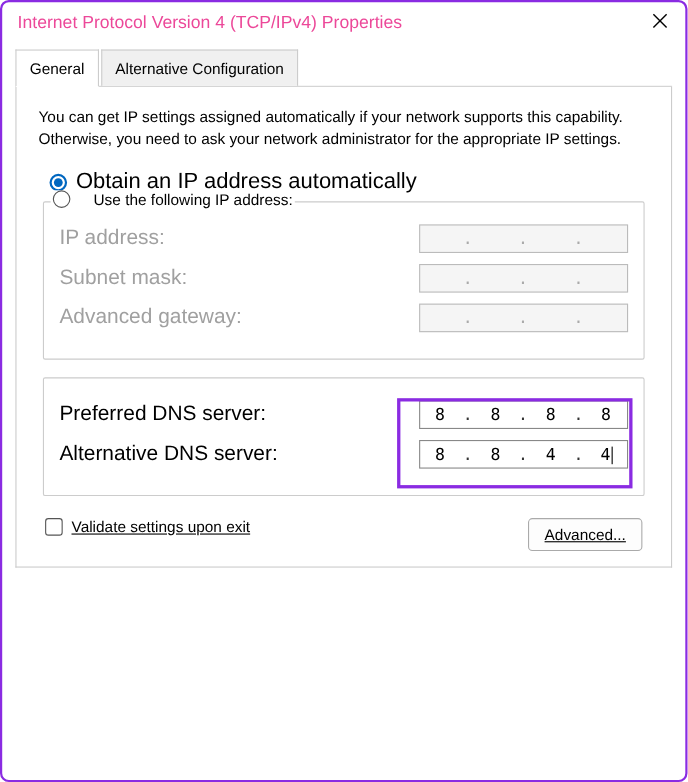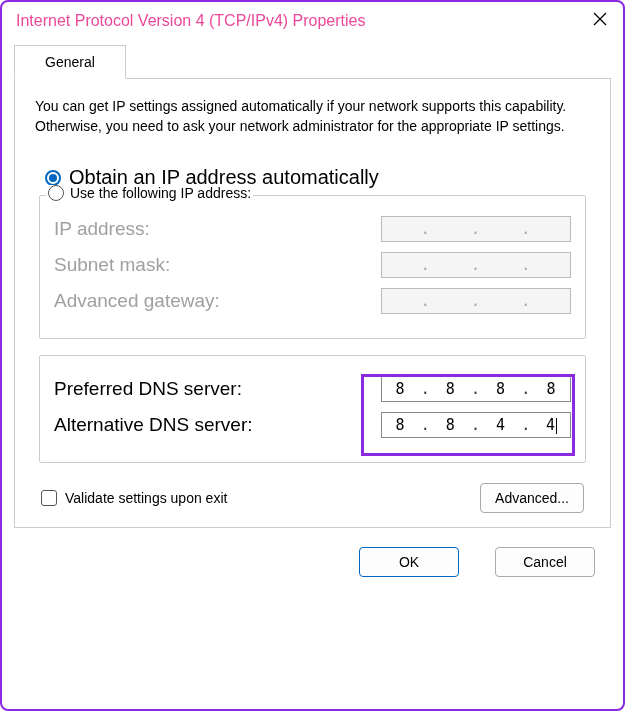--- a/index.html
+++ b/index.html
@@ -29,21 +29,21 @@
     }
     .content {
       padding: 4px 12px 10px 12px;
     }
     .tabs {
       display: flex;
       border-bottom: 1px solid #ccc;
       margin-top: 6px;
     }
     .tab {
-      padding: 8px 30px;
+      padding: 8px 12px;
       background: #f0f0f0;
       border: 1px solid #ccc;
       border-bottom: none;
       margin-right: 2px;
       cursor: pointer;
       font-size: 14px;
       position: relative;
     }
     .tab.active {
       background: #fff;
@@ -52,21 +52,21 @@
     }
     .tab-pane {
       border: 1px solid #ccc;
       border-top: none;
       padding: 18px 20px 14px 20px;
       background: #fff;
     }
     .intro {
       font-size: 14px;
       line-height: 1.4;
-      margin-bottom: 30px;
+      margin-bottom: 18px;
     }
     .radio-row {
       display: flex;
       align-items: center;
       margin: 8px 0 6px 10px;
       font-size: 20px;
     }
     .radio {
       width: 16px;
       height: 16px;
@@ -98,20 +98,21 @@
     }
     .group-header {
       position: absolute;
       top: -11px;
       left: 6px;
       background: #fff;
       padding: 0 2px;
       display: flex;
       align-items: center;
       font-size: 14px;
+      gap: 15px;
     }
     .group-header .radio { margin-right: 6px; }
     .field-row {
       display: flex;
       align-items: center;
       justify-content: space-between;
       margin: 10px 0;
     }
     .field-label {
       font-size: 19px;
@@ -146,22 +147,23 @@
     .caret {
       width: 1px;
       height: 16px;
       background: #000;
       display: inline-block;
       vertical-align: middle;
     }
     .bottom-row {
       display: flex;
       justify-content: space-between;
-      align-items: center;
+      align-items: flex-start;
       margin: 20px 6px 0 6px;
+      text-decoration: underline;
     }
     .checkbox-row {
       display: flex;
       align-items: center;
       font-size: 14px;
       cursor: pointer;
     }
     .checkbox {
       width: 16px;
       height: 16px;
@@ -171,21 +173,20 @@
     }
     .btn {
       min-width: 100px;
       padding: 6px 14px;
       border: 1px solid #aaa;
       border-radius: 4px;
       background: #fdfdfd;
       font-size: 14px;
       cursor: pointer;
       text-align: center;
-      margin-left: 26px;
     }
     .btn.primary { border: 1.5px solid #0067c0; }
     .footer {
       display: flex;
       justify-content: flex-end;
       gap: 10px;
       padding: 18px 16px 0 16px;
       border-top: 1px solid transparent;
     }
   </style>
@@ -198,20 +199,21 @@
     <svg width="14" height="14" viewBox="0 0 14 14">
         <line x1="1" y1="1" x2="13" y2="13" stroke="#000" stroke-width="1.3"></line>
         <line x1="13" y1="1" x2="1" y2="13" stroke="#000" stroke-width="1.3"></line>
       </svg>
   </span>
 </div>
 
 <div class="content">
   <div class="tabs">
     <div class="tab active">General</div>
+    <div class="tab">Alternative Configuration</div>
   </div>
 
   <div class="tab-pane">
     <p class="intro">You can get IP settings assigned automatically if your network supports this capability. Otherwise, you need to ask your network administrator for the appropriate IP settings.</p>
 
     <div class="radio-row">
       <span class="radio selected"></span>
       <span>Obtain an IP address automatically</span>
     </div>
 
@@ -291,17 +293,13 @@
 
     <div class="bottom-row">
       <div class="checkbox-row">
         <span class="checkbox"></span>
         <span>Validate settings upon exit</span>
       </div>
       <div class="btn">Advanced...</div>
     </div>
   </div>
 
-  <div class="footer">
-    <div class="btn primary">OK</div>
-    <div class="btn">Cancel</div>
-  </div>
 </div>
 
 </body></html>

